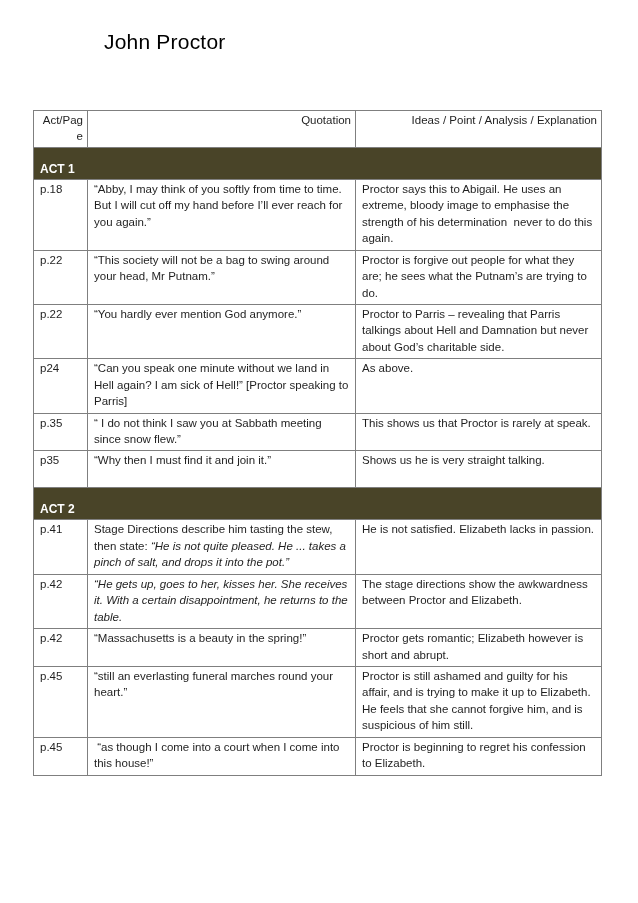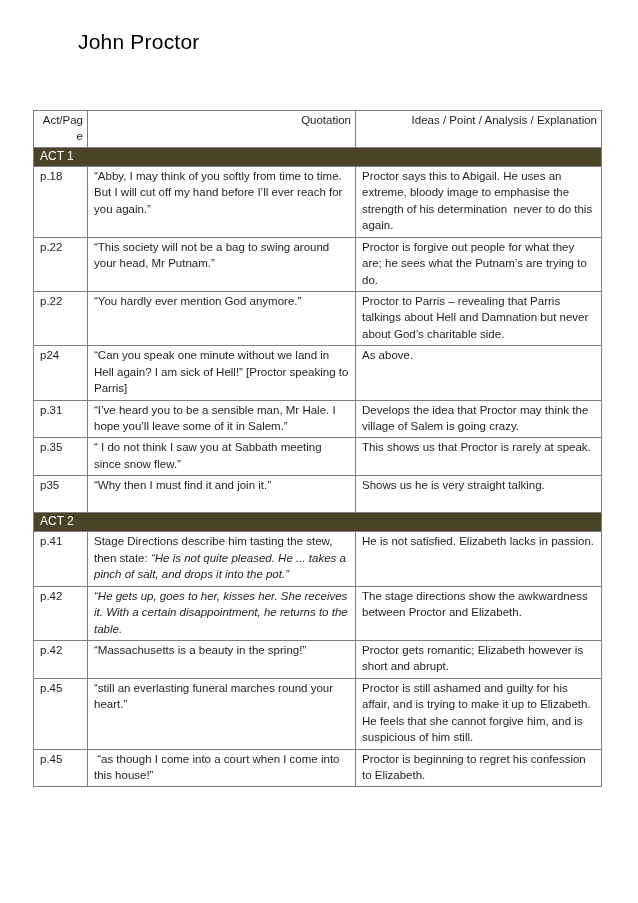--- a/index.html
+++ b/index.html
@@ -16,21 +16,21 @@
     color:var(--text-color);
   }
   .page{
     position:relative;
     width:638px;height:903px;
     background:#ffffff;
     overflow:hidden;
   }
   .doc-title{
     position:absolute;
-    left:78px;top:30px;
+    left:104px;top:30px;
     margin:0;
     font-size:21px;
     font-weight:400;
     color:#000000;
     letter-spacing:0.2px;
   }
   table.analysis{
     position:absolute;
     left:33px;top:110px;
     width:568px;
@@ -50,23 +50,23 @@
     word-wrap:break-word;
   }
   .analysis thead th{
     font-weight:400;
     text-align:right;
     padding:1px 4px 2px 4px;
   }
   tr.section-row td{
     background:var(--header-bg);
     color:#ffffff;
-    font-weight:400;
+    font-weight:700;
     font-size:12px;
-    padding:1px 6px 2px 6px;
+    padding:14px 6px 2px 6px;
     line-height:1.25;
     height:17px;
   }
   tr.tall-row td{height:37px;}
   .it{font-style:italic;}
 </style>
 </head>
 <body>
 
 <div class="page">
@@ -103,25 +103,20 @@
           <td>p.22</td>
           <td><span>“You hardly ever mention God anymore.”</span></td>
           <td>Proctor to Parris – revealing that Parris talkings about Hell and Damnation but never about God’s charitable side.</td>
         </tr>
         <tr>
           <td>p24</td>
           <td><span>“Can you speak one minute without we land in Hell again? I am sick of Hell!” [Proctor speaking to Parris]</span></td>
           <td>As above.</td>
         </tr>
         <tr>
-          <td>p.31</td>
-          <td><span>“I’ve heard you to be a sensible man, Mr Hale. I hope you’ll leave some of it in Salem.”</span></td>
-          <td>Develops the idea that Proctor may think the village of Salem is going crazy.</td>
-        </tr>
-        <tr>
           <td>p.35</td>
           <td><span>“ I do not think I saw you at Sabbath meeting since snow flew.”</span></td>
           <td>This shows us that Proctor is rarely at speak.</td>
         </tr>
         <tr class="tall-row">
           <td>p35</td>
           <td><span>“Why then I must find it and join it.”</span></td>
           <td>Shows us he is very straight talking.</td>
         </tr>
         <tr class="section-row">

